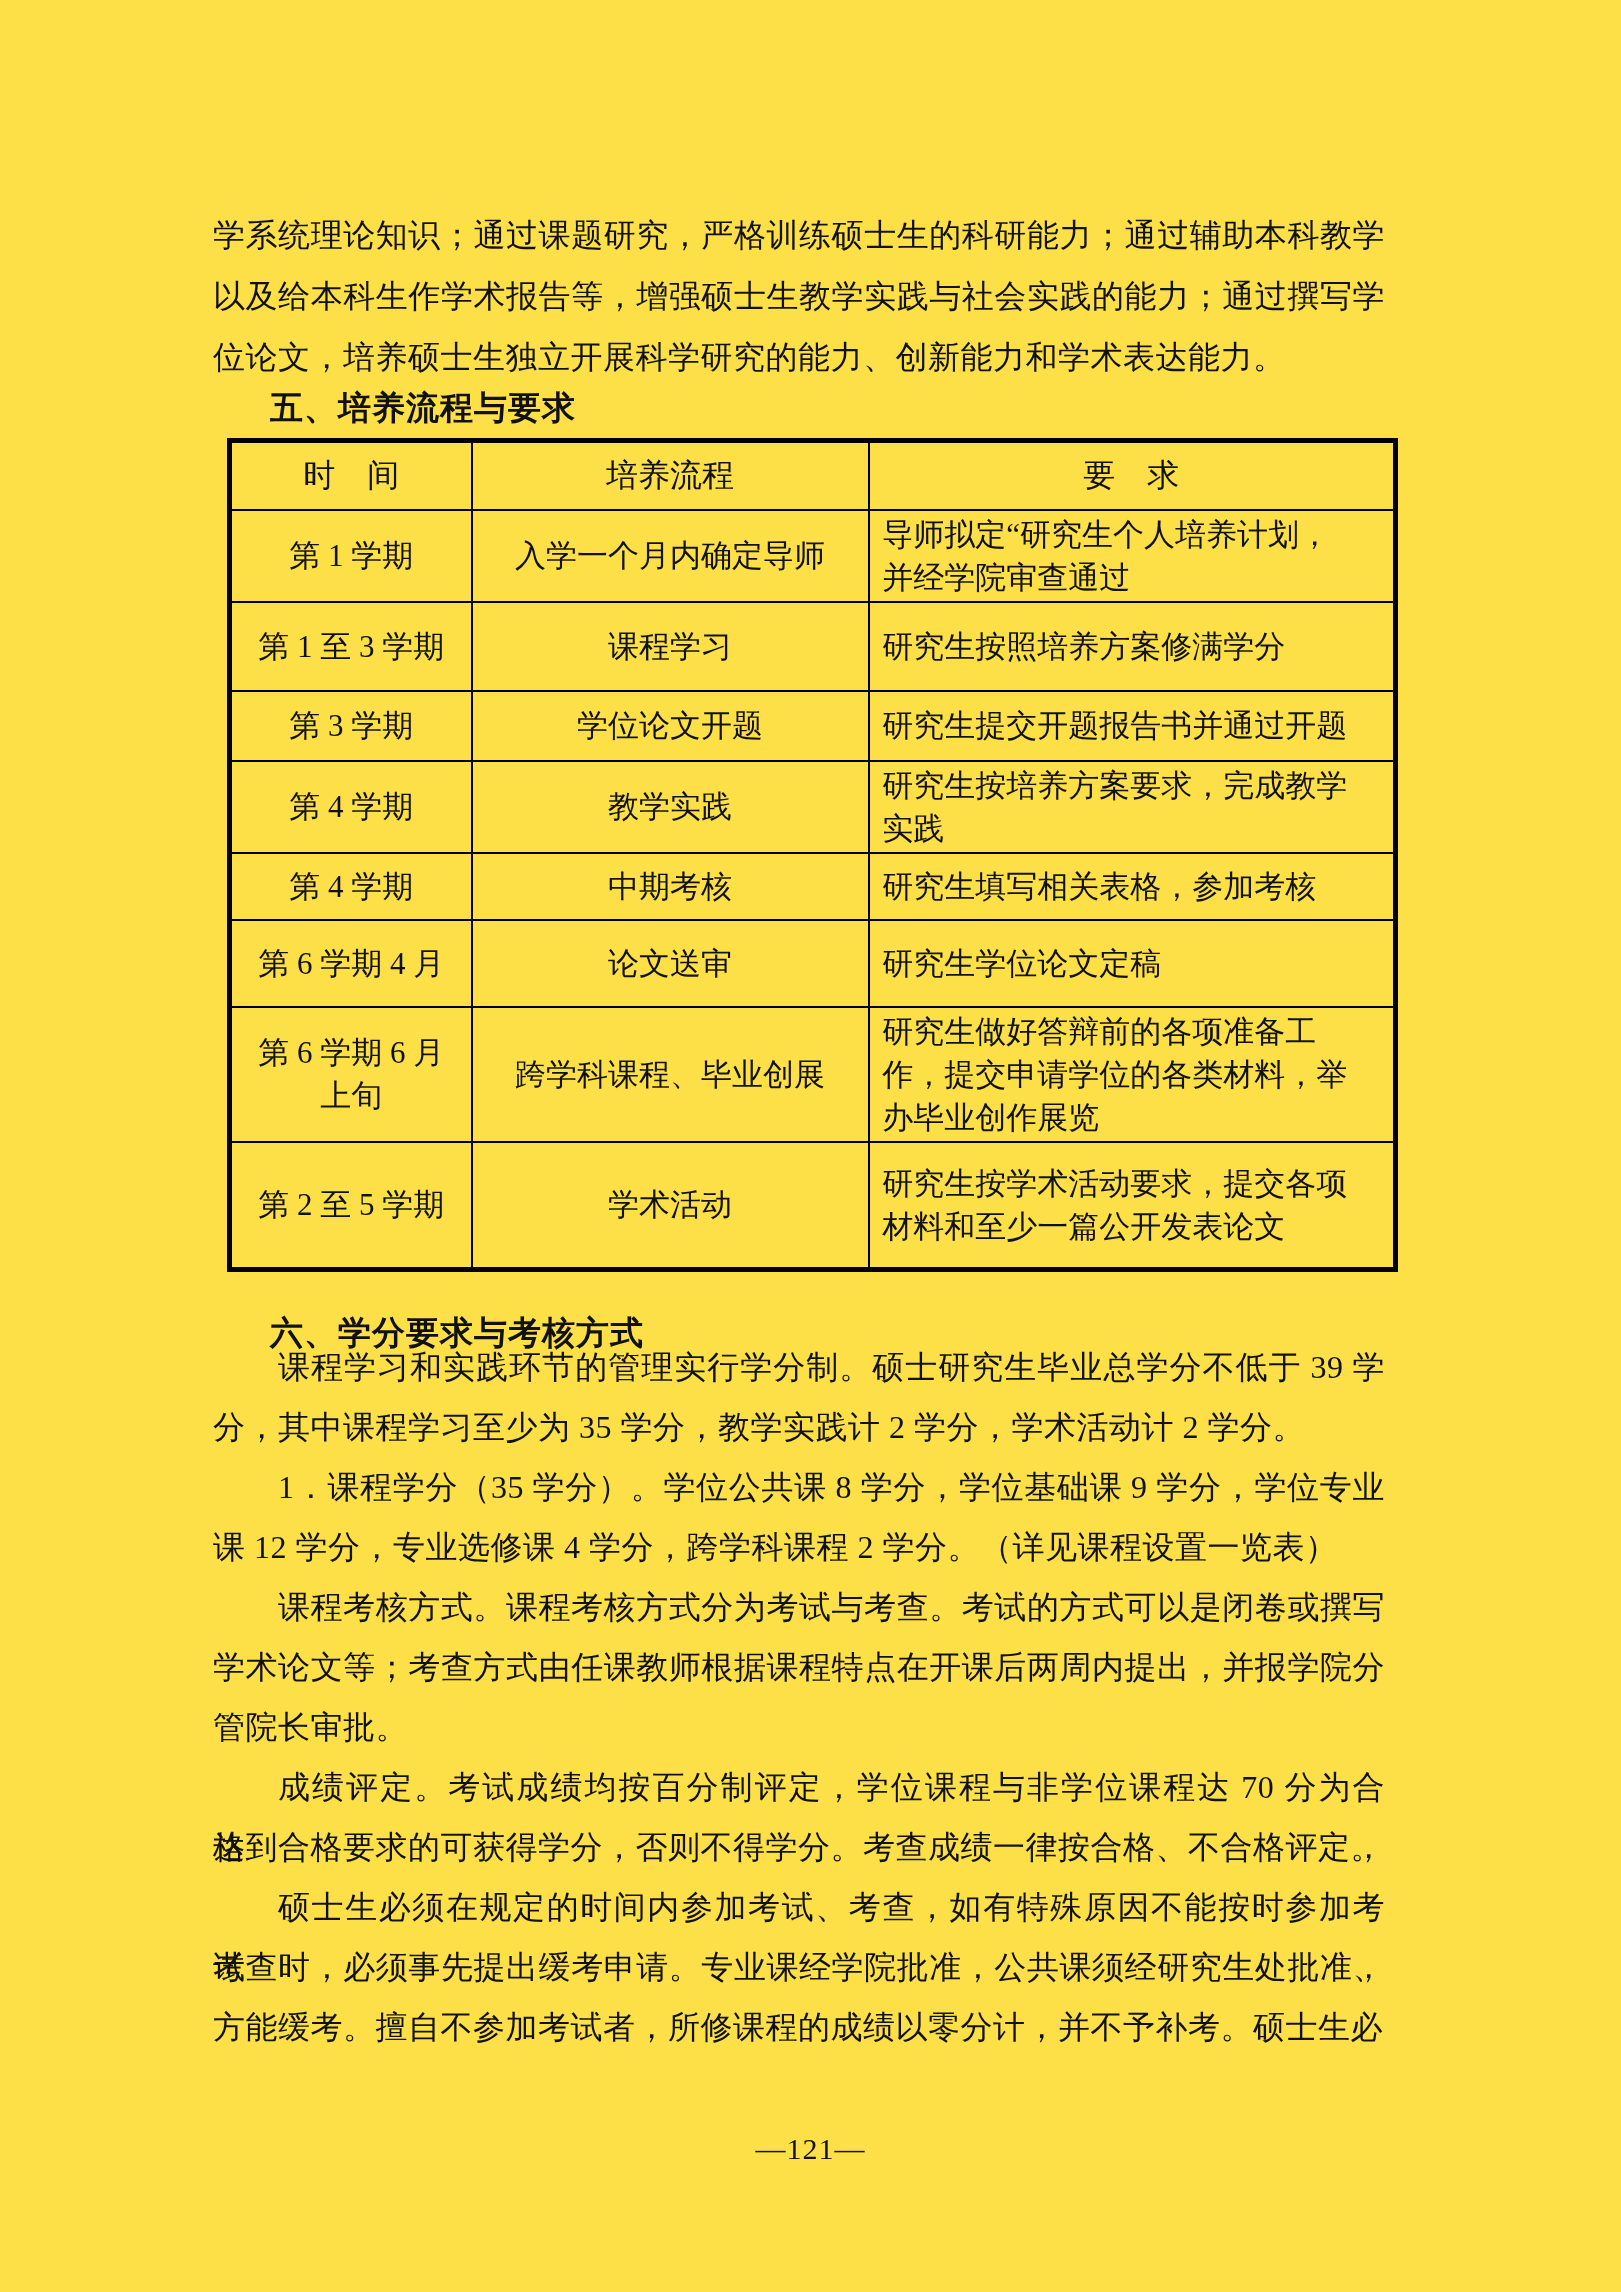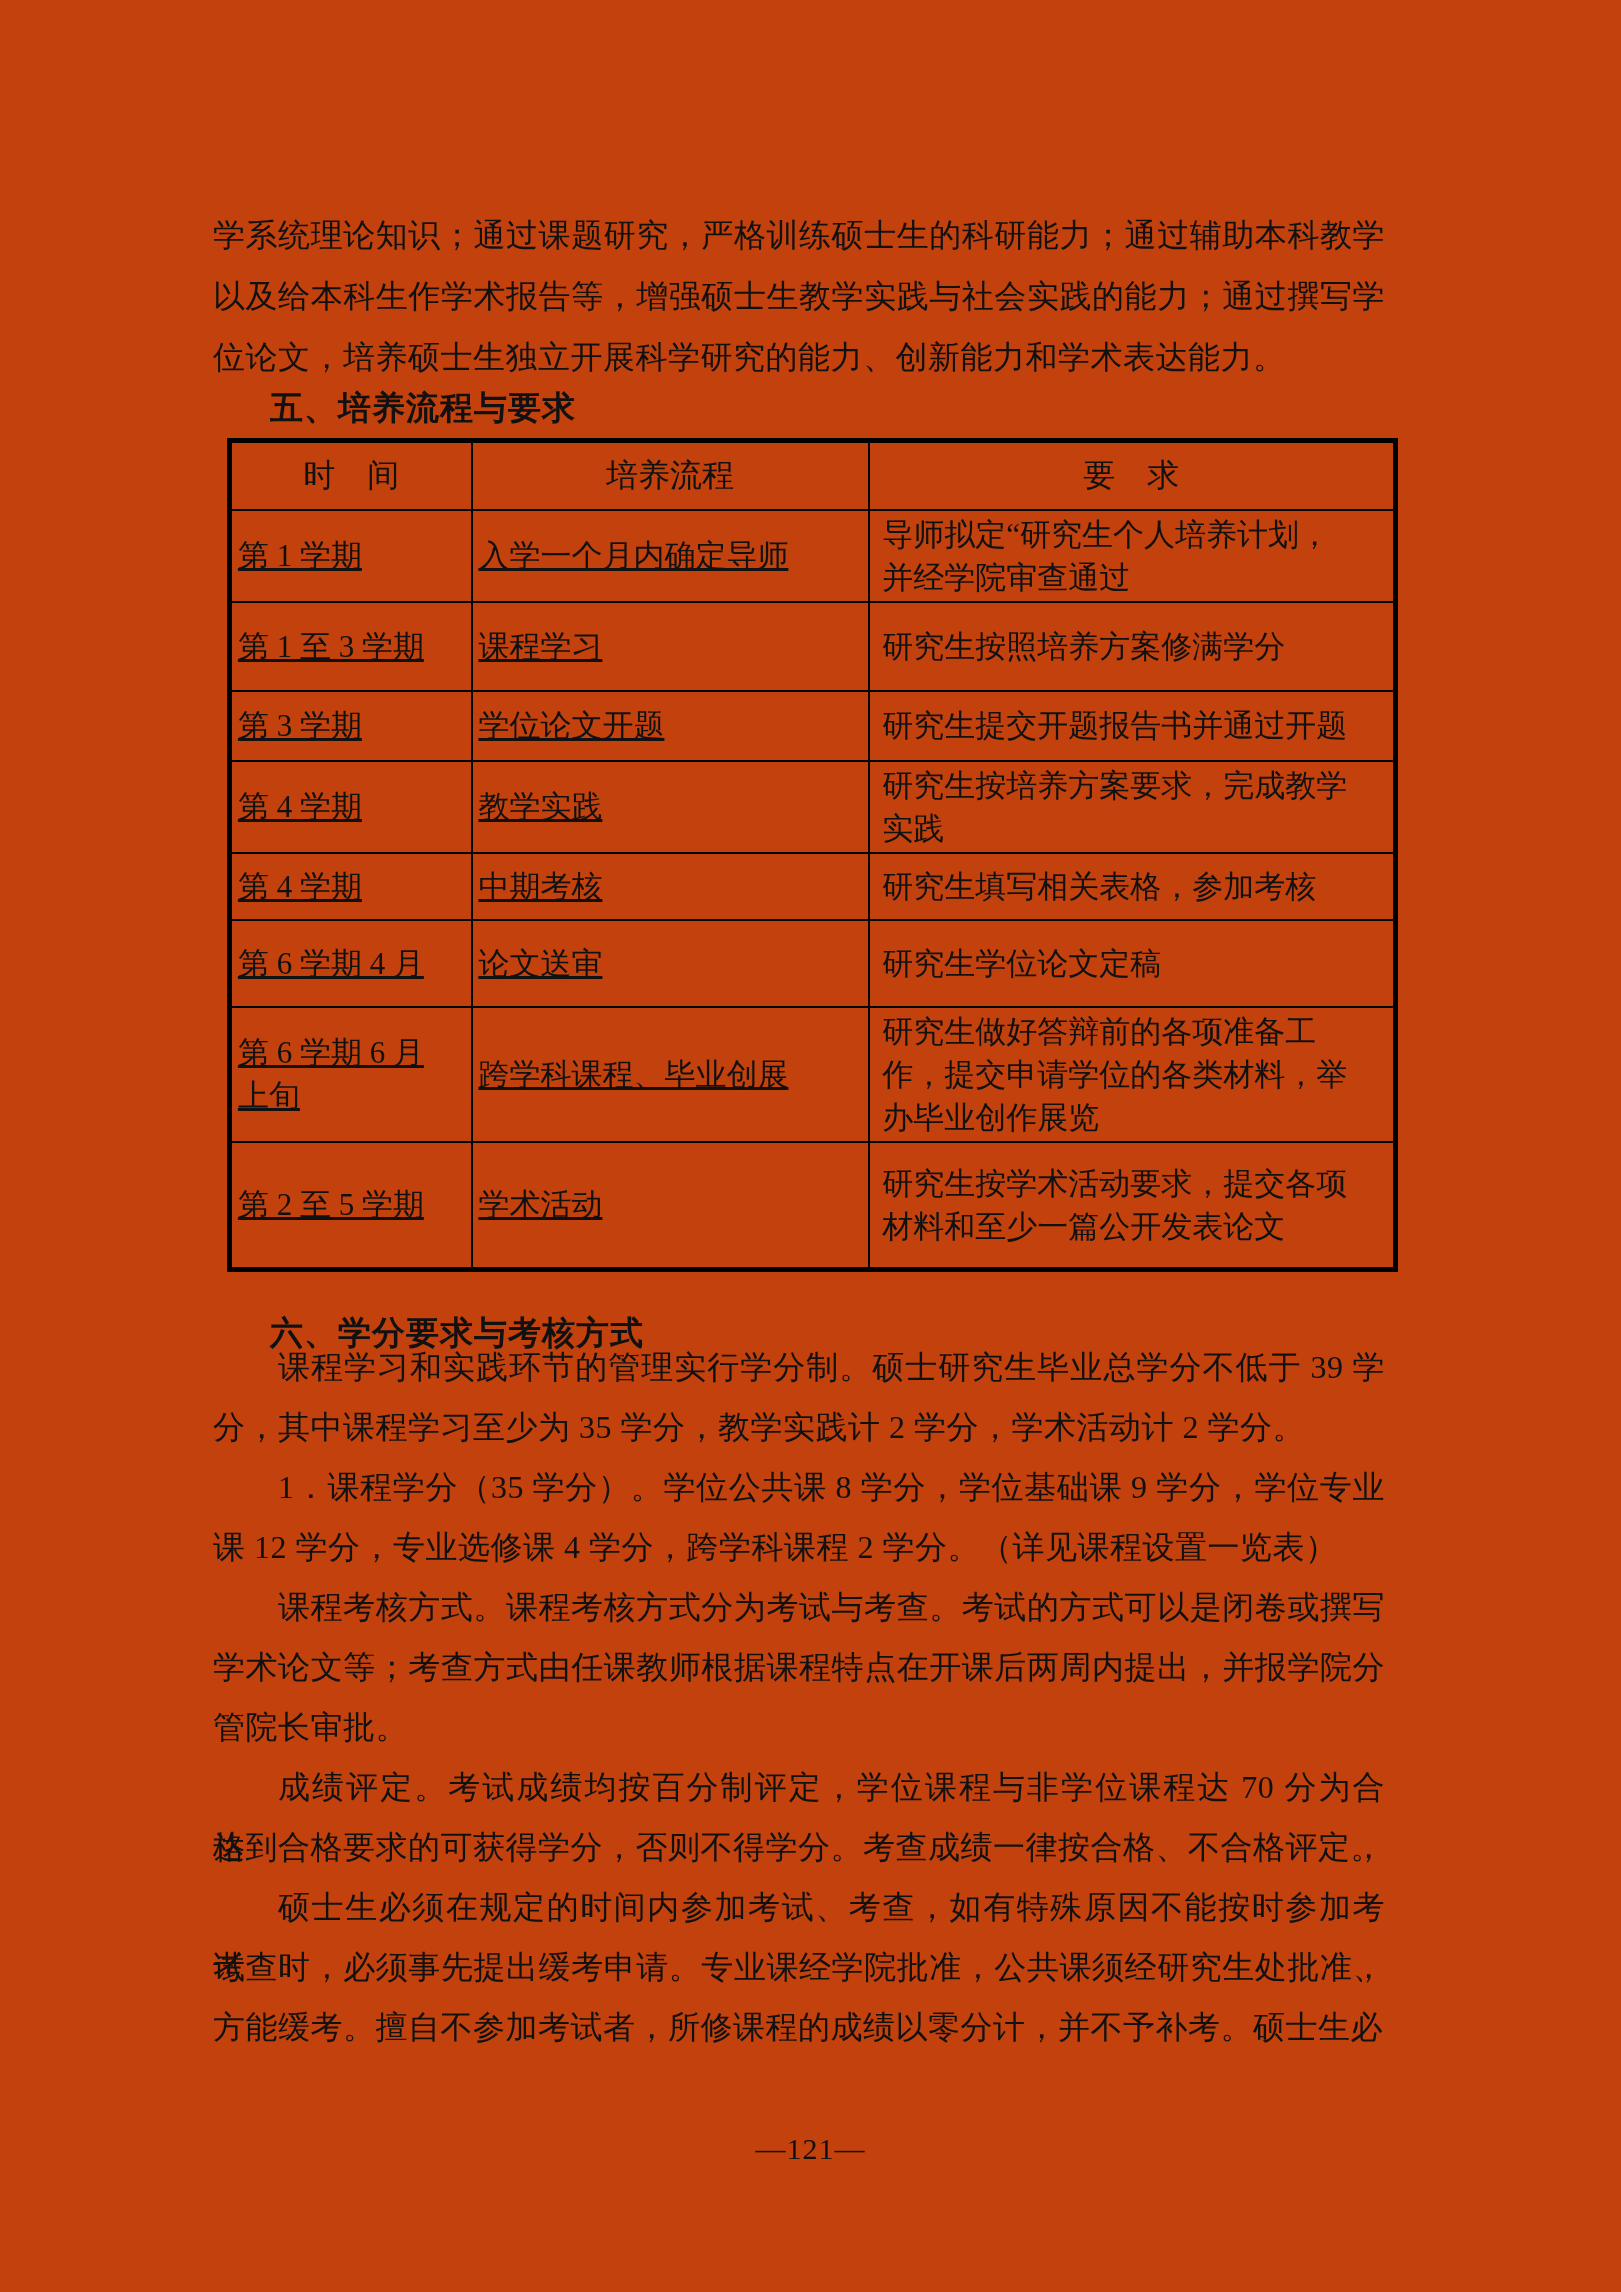--- a/index.html
+++ b/index.html
@@ -1,19 +1,19 @@
 <!DOCTYPE html>
 <html lang="zh"><head>
 <meta charset="utf-8">
 <style>
   html,body{margin:0;padding:0;background:#e8e8e8;}
   .page{
     position:relative;
     width:1621px;height:2293px;
-    background:#c2410c;
+    background:#fde047;
     color:#111;
     font-family:"Liberation Serif","DejaVu Serif",serif;
     overflow:hidden;
   }
   .tblock{position:absolute;}
   .line{
     height:61px;line-height:61px;
     font-size:32px;
     letter-spacing:0.5px;
   }
@@ -45,21 +45,21 @@
   .flow tbody tr:nth-child(1){height:89px;}
   .flow tbody tr:nth-child(2){height:89px;}
   .flow tbody tr:nth-child(3){height:70px;}
   .flow tbody tr:nth-child(4){height:91px;}
   .flow tbody tr:nth-child(5){height:67px;}
   .flow tbody tr:nth-child(6){height:87px;}
   .flow tbody tr:nth-child(7){height:52px;}
   .flow tbody tr:nth-child(8){height:128px;}
   .flow tbody tr:nth-child(9){height:89px;}
   .flow th{font-size:32px;text-align:center;}
-  .flow td.c1,.flow td.c2{text-align:left;padding:2px 5.9px;text-decoration:underline;}
+  .flow td.c1,.flow td.c2{text-align:center;padding:2px 5.9px;}
   .flow td.c3{text-align:left;padding:2px 9.8px 2px 12.7px;}
   .pageno{
     position:absolute;top:2129px;left:0;width:100%;
     text-align:center;font-size:30px;line-height:39px;
     letter-spacing:1px;
   }
 </style>
 </head>
 <body>
 

